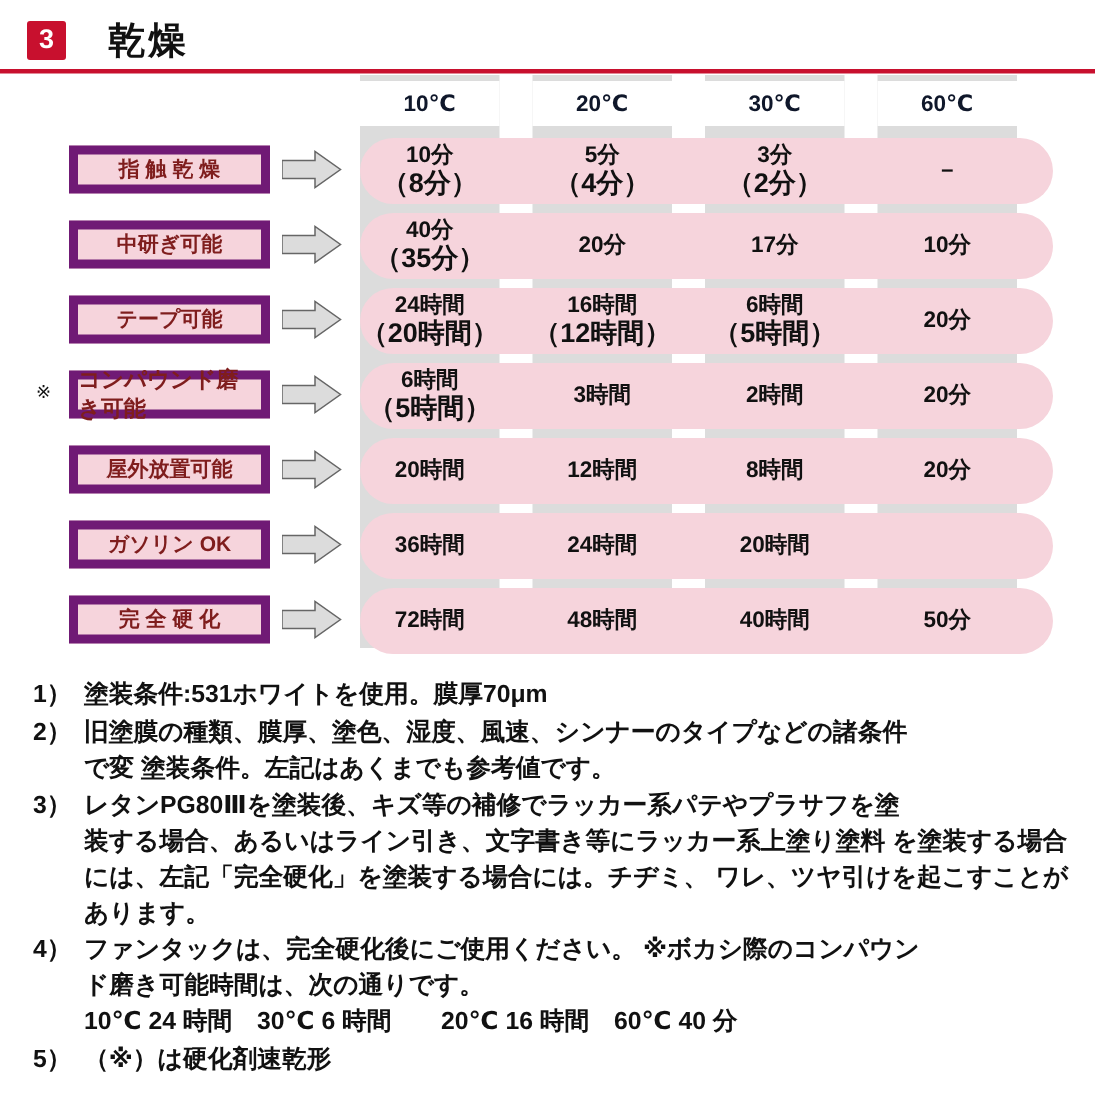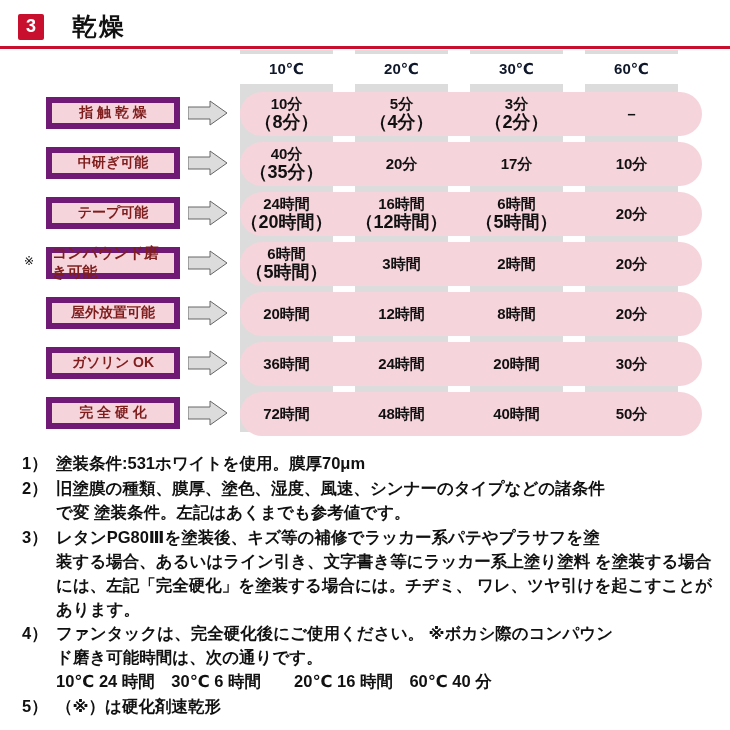--- a/index.html
+++ b/index.html
@@ -315,24 +315,20 @@
         <span class="sub"></span>
       </div>
       <div class="cell c1">
         <span>24時間</span>
         <span class="sub"></span>
       </div>
       <div class="cell c2">
         <span>20時間</span>
         <span class="sub"></span>
       </div>
-      <div class="cell c3">
-        <span>30分</span>
-        <span class="sub"></span>
-      </div>
     </div>
 
     <div class="row" style="top:342px;text-align:center;">
       <div class="row-pill"></div>
       <div class="row-label">完 全 硬 化</div>
       <svg class="row-arrow" viewBox="0 0 40 26">
         <polygon points="0,7 22,7 22,1 39,13 22,25 22,19 0,19" fill="#dcdcdc" stroke="#666" stroke-width="1"></polygon>
       </svg>
       <div class="cell c0">
         <span>72時間</span>

